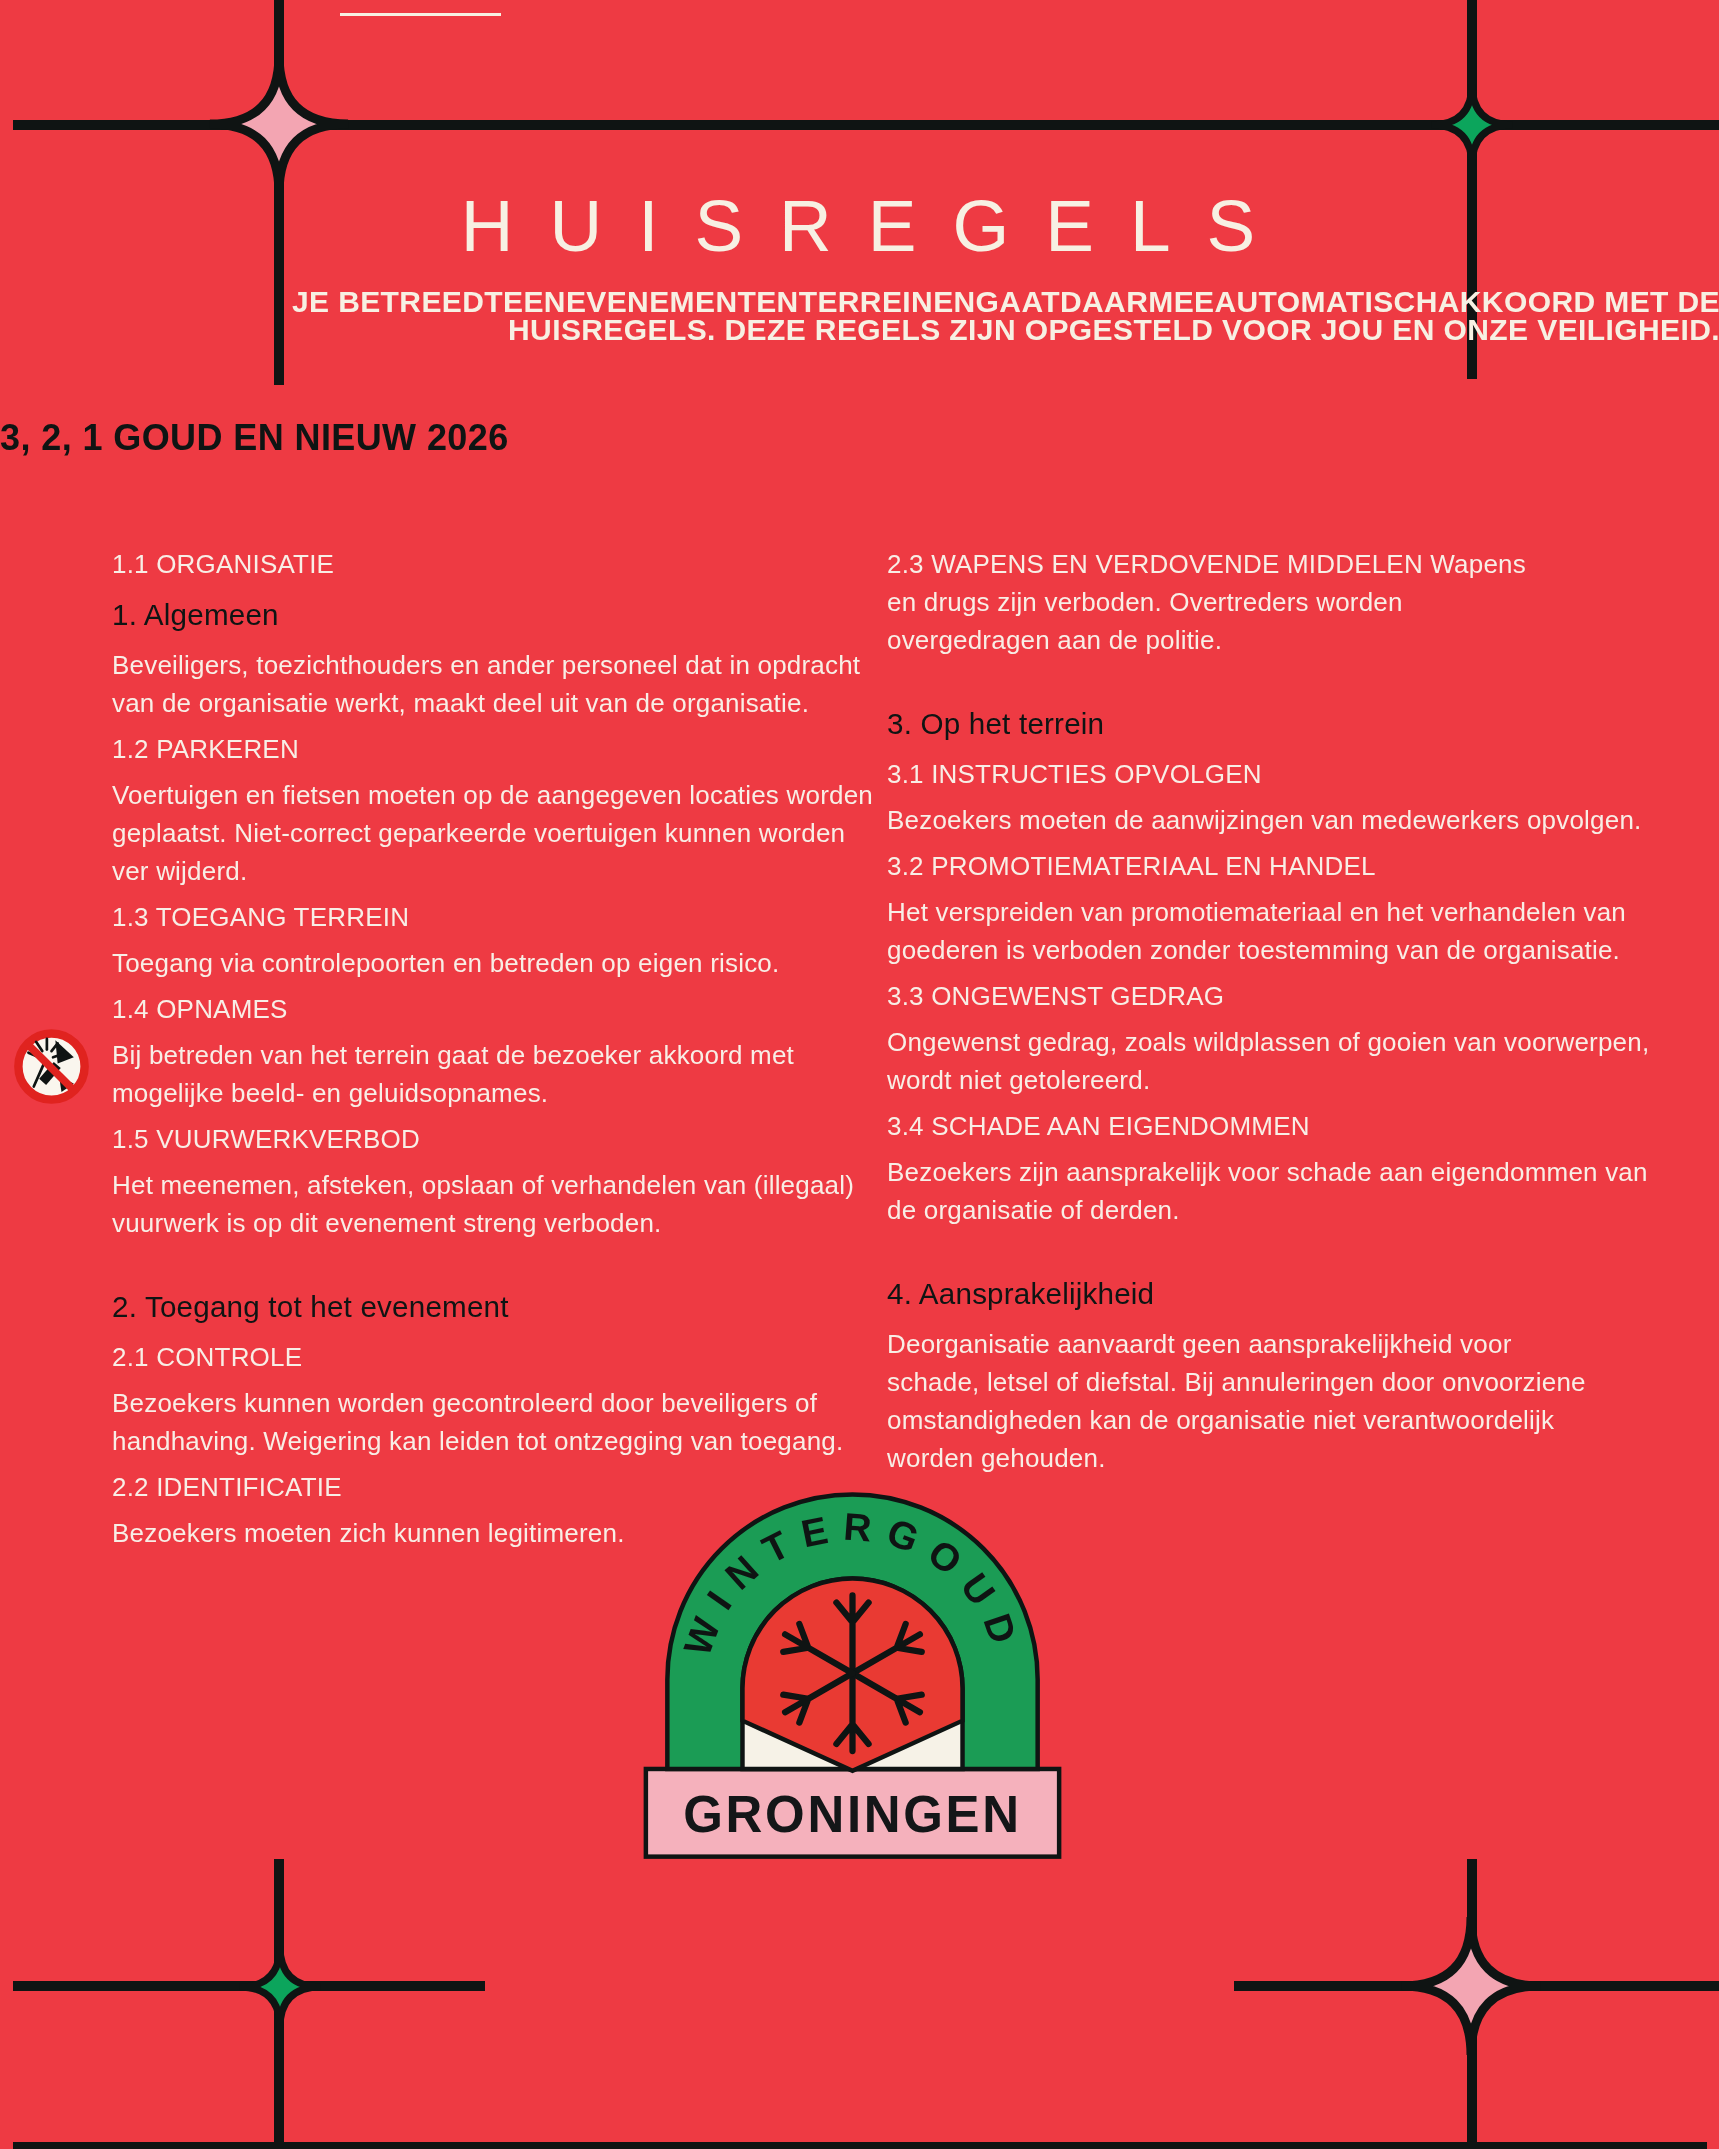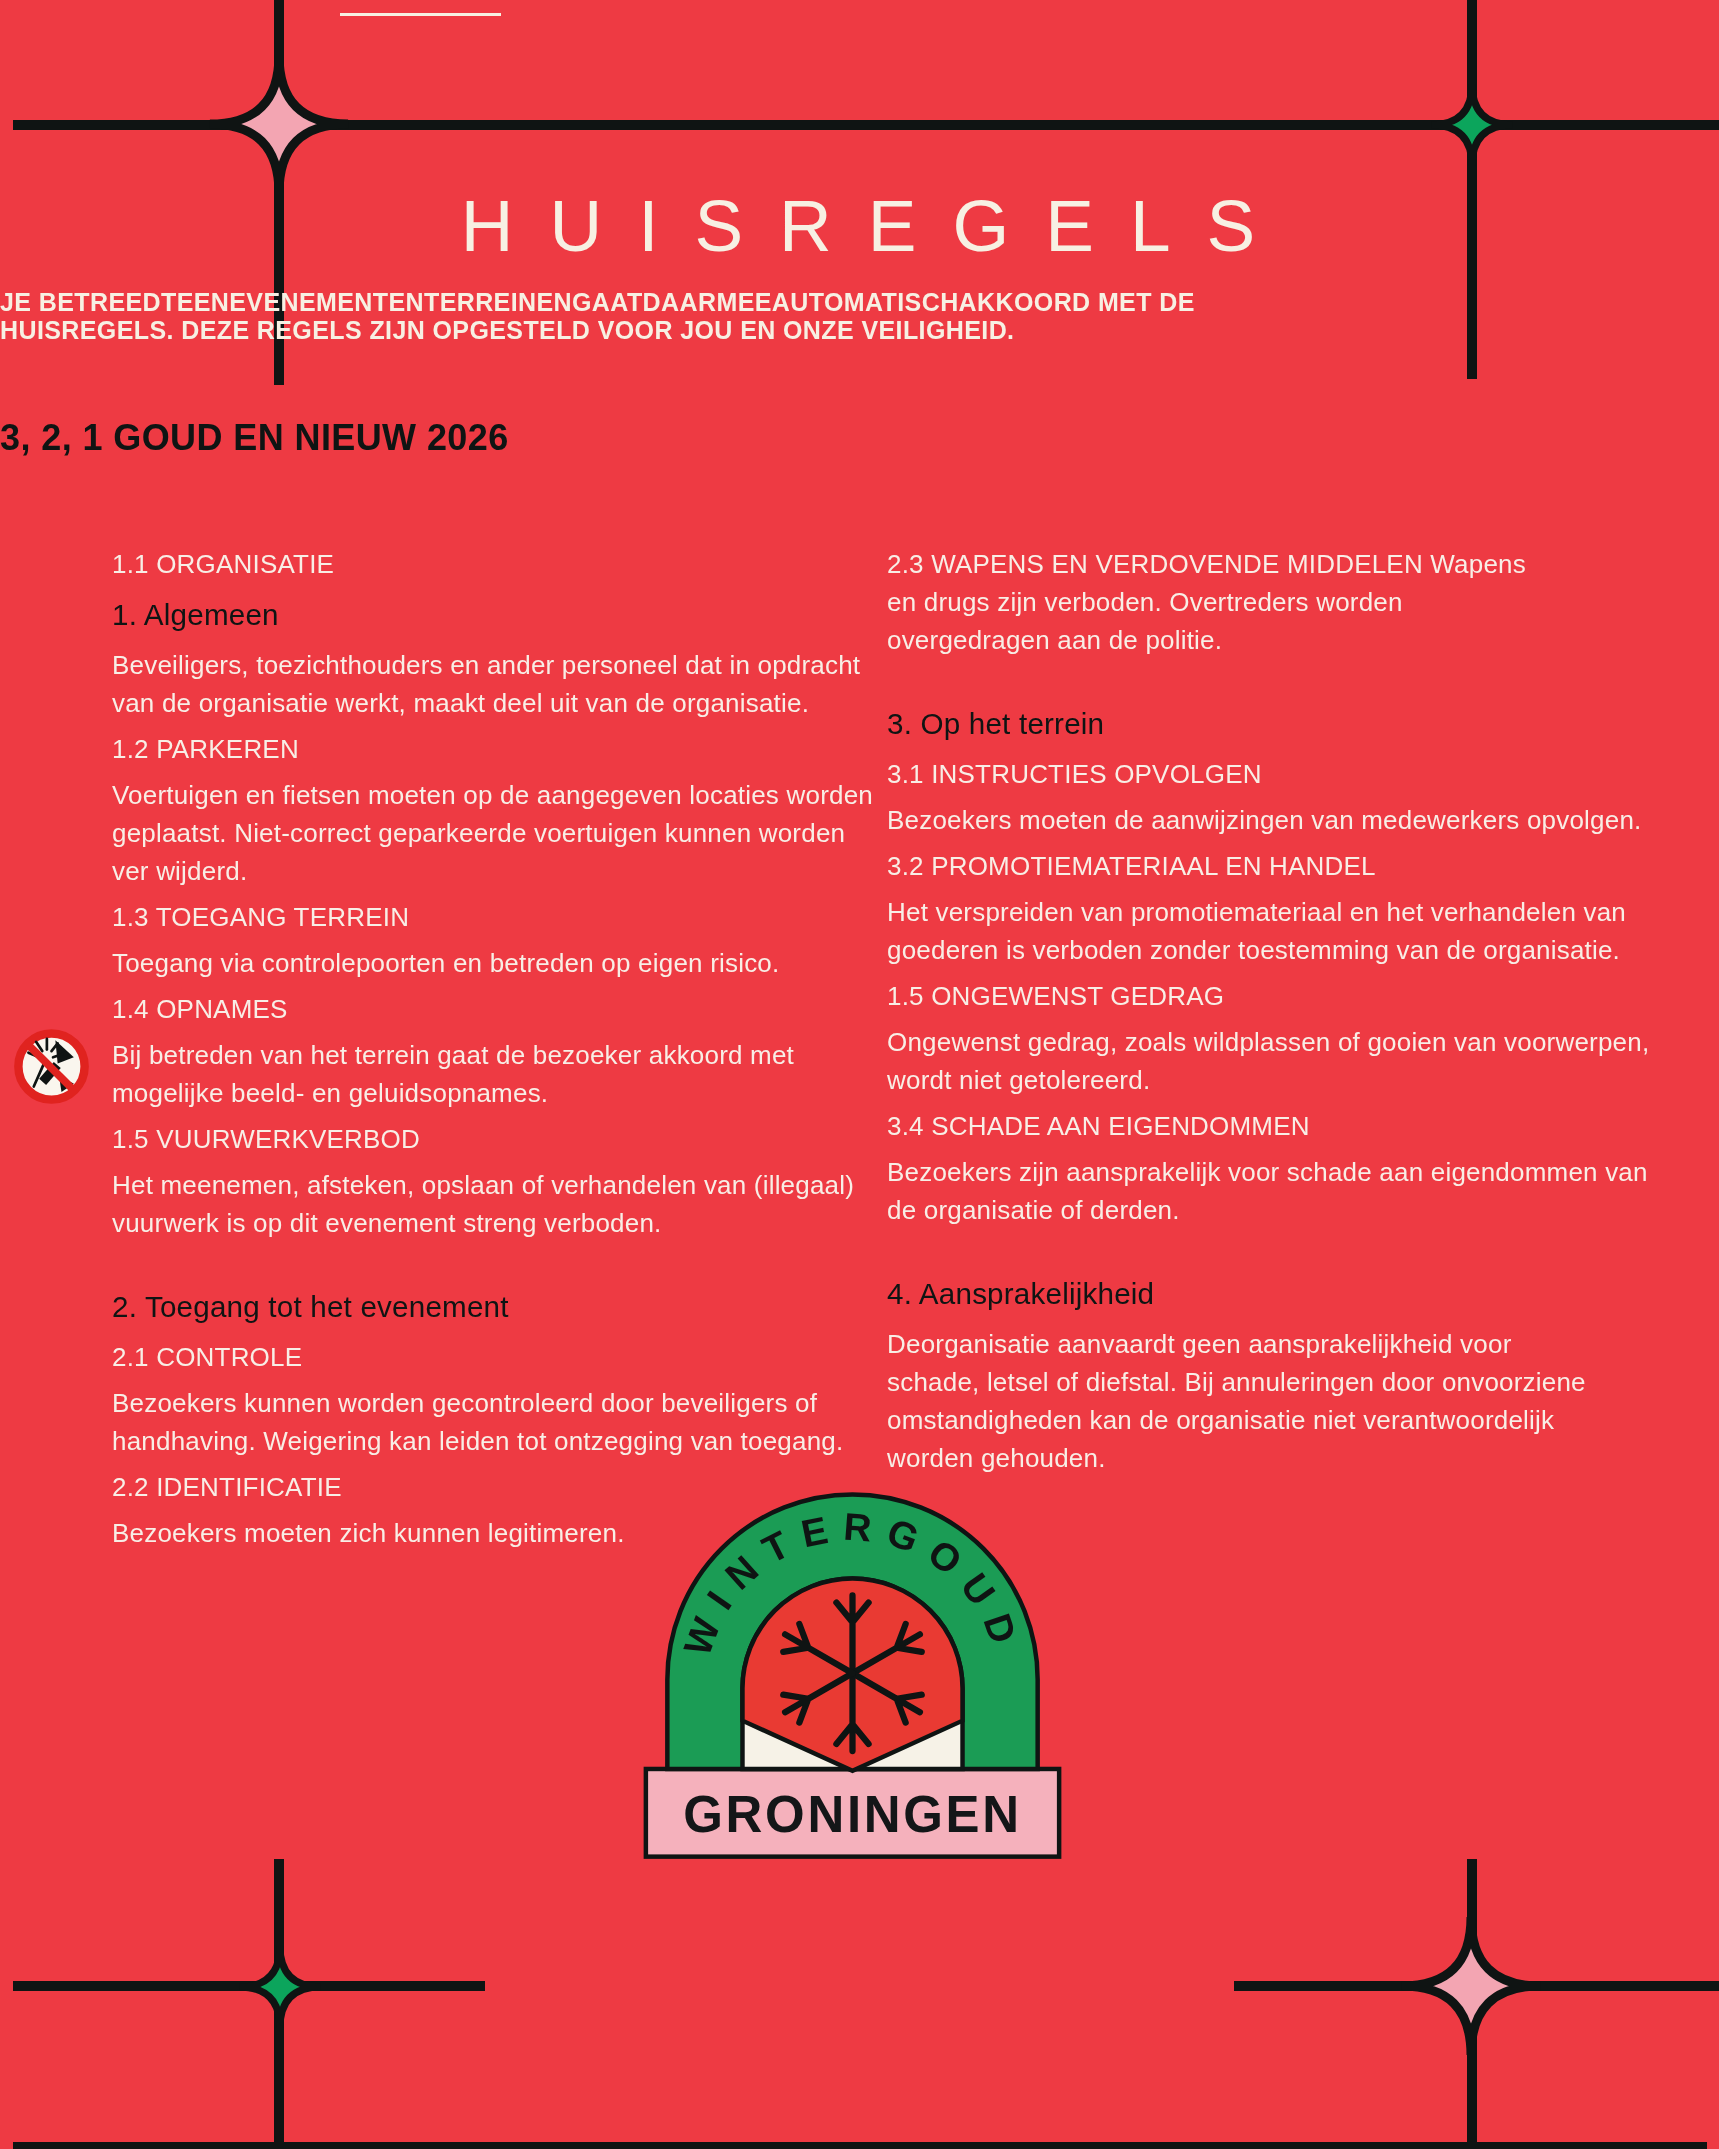--- a/index.html
+++ b/index.html
@@ -9,22 +9,22 @@
   }
   html,body{margin:0;padding:0}
   .canvas{position:relative;width:1720px;height:2149px;background:var(--background);
     overflow:hidden;font-family:"Liberation Sans",sans-serif}
   .abs{position:absolute}
   .line{position:absolute;background:var(--ink_black)}
   .tick{position:absolute;background:var(--cream)}
   .title{position:absolute;top:170px;left:0;width:1720px;margin:16px;text-align:center;
     color:var(--cream);font-weight:400;font-size:73px;letter-spacing:36px;line-height:1.1;
     font-family:"Liberation Sans",sans-serif}
-  .subtitle{position:absolute;top:288px;left:0;width:1720px;margin:0;text-align:left;
-    color:var(--cream);font-weight:bold;font-size:25px;line-height:28px;letter-spacing:0.4px;
+  .subtitle{position:absolute;top:288px;left:0;width:1720px;margin:0;text-align:right;
+    color:var(--cream);font-weight:bold;font-size:30px;line-height:28px;letter-spacing:0.4px;
     white-space:pre-line}
   .event{position:absolute;top:417px;left:0;width:1720px;margin:0;
     color:var(--ink_black);font-weight:bold;font-size:36px;letter-spacing:0.4px}
   .col{position:absolute;top:537px}
   .col-left{left:104px;width:811px}
   .col-right{left:879px;width:788px}
   .rule{margin:8px;white-space:pre-line}
   .rule.sub,.rule.body{font-size:26px;line-height:38px;color:var(--body_cream);
     font-weight:400;letter-spacing:0.2px}
   .rule.heading{font-size:29.6px;line-height:47px;font-weight:normal;color:var(--ink_black);
@@ -110,21 +110,21 @@
   <div class="col col-right">
       <p class="rule body">2.3 WAPENS EN VERDOVENDE MIDDELEN Wapens
 en drugs zijn verboden. Overtreders worden
 overgedragen aan de politie.</p>
       <p class="rule heading gap">3. Op het terrein</p>
       <p class="rule sub">3.1 INSTRUCTIES OPVOLGEN</p>
       <p class="rule body">Bezoekers moeten de aanwijzingen van medewerkers opvolgen.</p>
       <p class="rule sub">3.2 PROMOTIEMATERIAAL EN HANDEL</p>
       <p class="rule body">Het verspreiden van promotiemateriaal en het verhandelen van
 goederen is verboden zonder toestemming van de organisatie.</p>
-      <p class="rule sub">1.5 ONGEWENST GEDRAG</p>
+      <p class="rule sub">3.3 ONGEWENST GEDRAG</p>
       <p class="rule body">Ongewenst gedrag, zoals wildplassen of gooien van voorwerpen,
 wordt niet getolereerd.</p>
       <p class="rule sub">3.4 SCHADE AAN EIGENDOMMEN</p>
       <p class="rule body">Bezoekers zijn aansprakelijk voor schade aan eigendommen van
 de organisatie of derden.</p>
       <p class="rule heading gap">4. Aansprakelijkheid</p>
       <p class="rule body">Deorganisatie aanvaardt geen aansprakelijkheid voor
 schade, letsel of diefstal. Bij annuleringen door onvoorziene
 omstandigheden kan de organisatie niet verantwoordelijk
 worden gehouden.</p>

